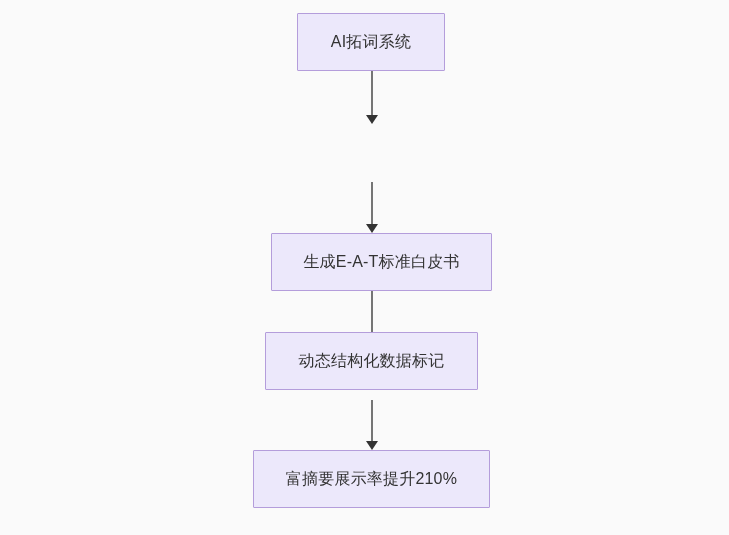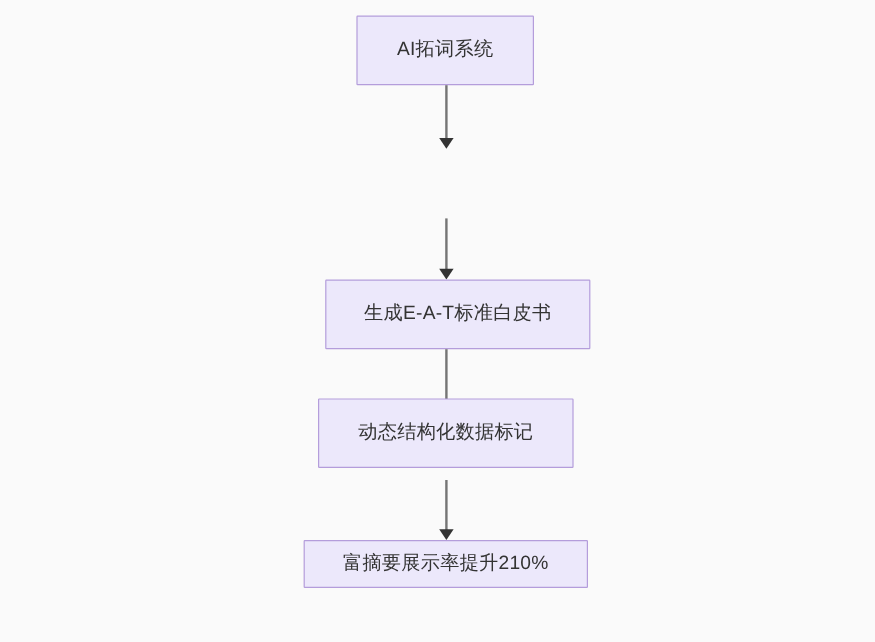--- a/index.html
+++ b/index.html
@@ -93,17 +93,17 @@
 
   <div class="node" style="left: 265px; top: 332px; width: 213px; height: 58px; background: rgb(236, 232, 251); border-color: rgb(180, 157, 219); color: rgb(51, 51, 51);">
     <span class="node-label">动态结构化数据标记</span>
   </div>
 
   <div class="edge" style="left: 362px; top: 400px; height: 50px;">
     <div class="edge-line" style="height: 42px; background: rgb(117, 117, 117);"></div>
     <div class="edge-head" style="top: 41px; border-top-color: rgb(51, 51, 51);"></div>
   </div>
 
-  <div class="node" style="left: 253px; top: 450px; width: 237px; height: 40px; background: rgb(236, 232, 251); border-color: rgb(180, 157, 219); color: rgb(51, 51, 51);">
+  <div class="node" style="left: 253px; top: 450px; width: 237px; height: 58px; background: rgb(236, 232, 251); border-color: rgb(180, 157, 219); color: rgb(51, 51, 51);">
     <span class="node-label">富摘要展示率提升210%</span>
   </div>
 
 </div>
 
 </body></html>

